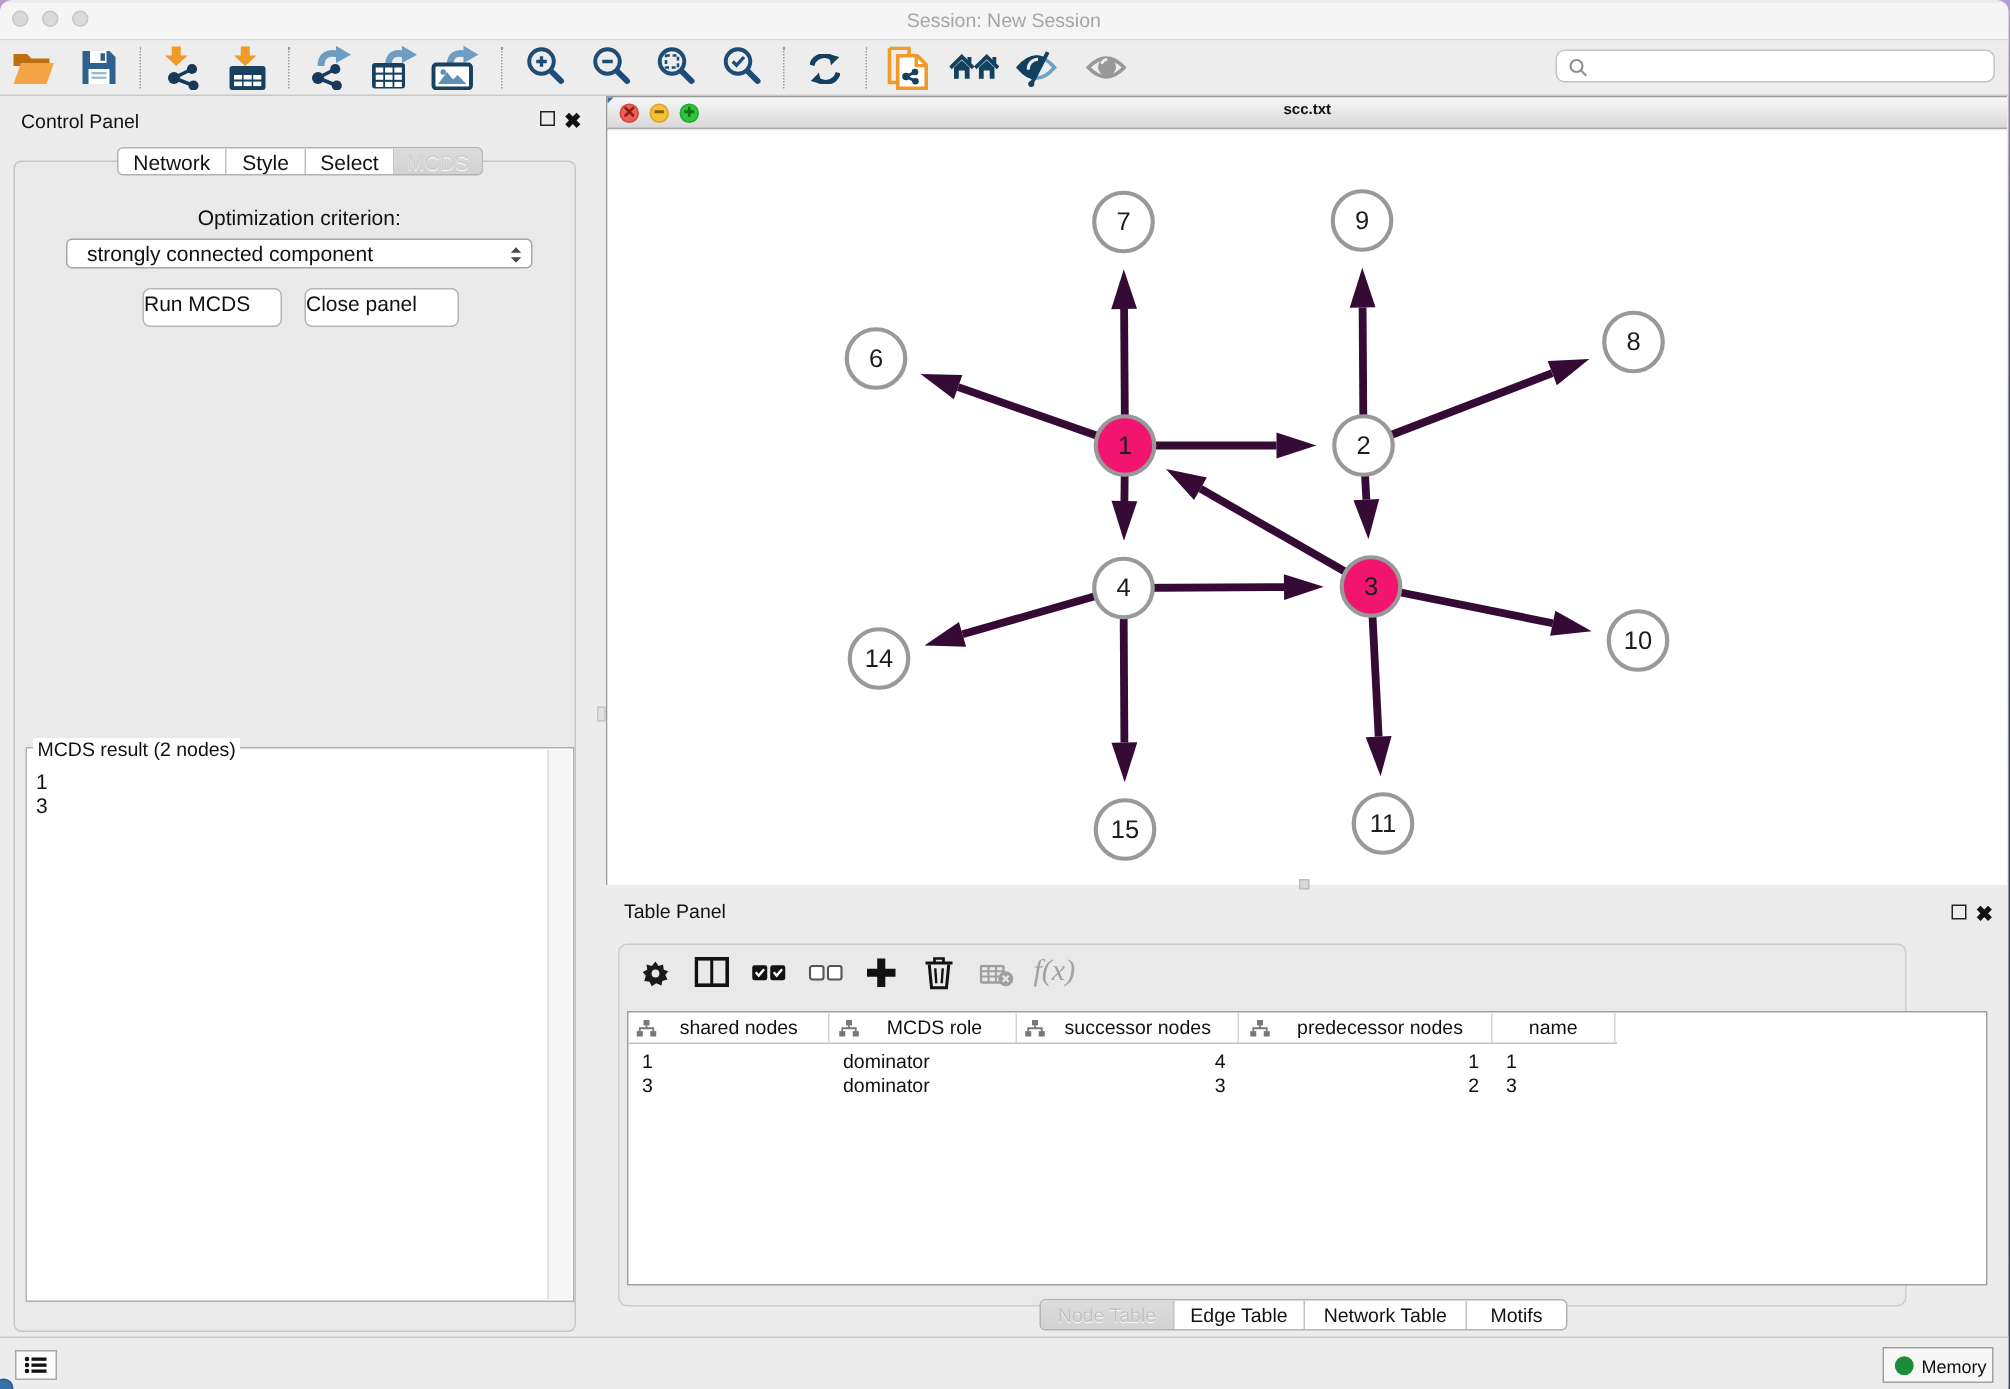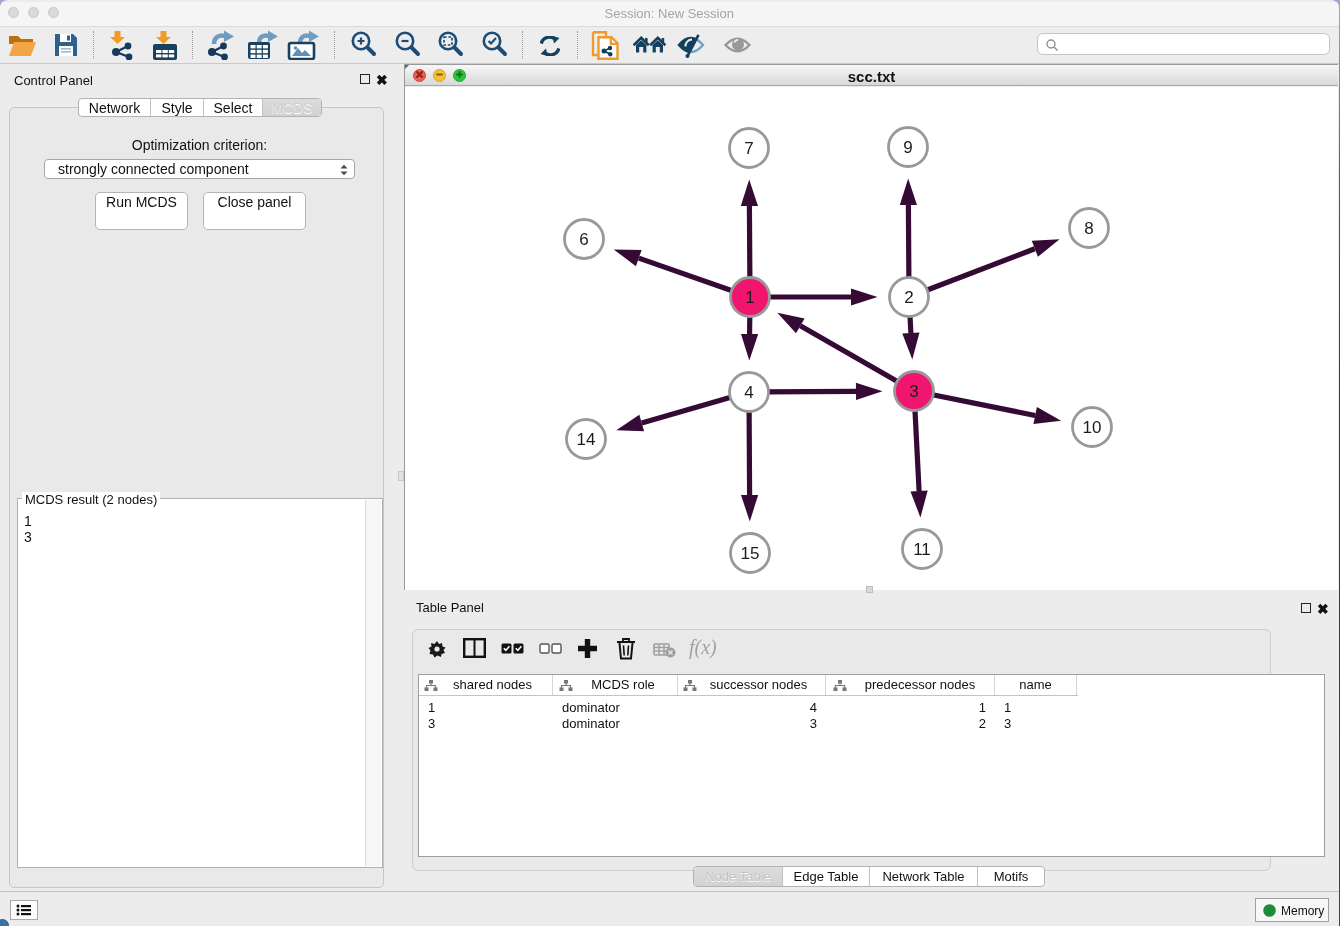--- a/index.html
+++ b/index.html
@@ -15,31 +15,31 @@
 
 .cp-title{position:absolute;left:14px;top:73px;font-size:13px;color:#111}
 .wbtn{position:absolute;font-size:11px;color:#111}
 .tabs{position:absolute;left:78px;top:98px;height:19px;display:flex;border:1px solid #b3b3b3;border-radius:4px;overflow:hidden;background:#fff}
 .tab{font-size:14px;color:#111;text-align:center;line-height:18px;border-right:1px solid #c2c2c2}
 .tab:last-child{border-right:none}
 .tab.sel{background:linear-gradient(#dcdcdc,#d2d2d2);color:#cfcfcf;text-shadow:0 1px 0 #fff}
 .cp-body{position:absolute;left:9px;top:107px;width:375px;height:781px;border:1px solid #c6c6c6;border-radius:5px;background:#e9e9e9}
 .optlabel{position:absolute;left:0;top:137px;width:399px;text-align:center;font-size:14px;color:#111}
 .select{position:absolute;left:44px;top:159px;width:311px;height:20px;background:#fff;border:1px solid #a6a6a6;border-radius:4px;font-size:14px;color:#111;line-height:19px;padding-left:13px}
-.btn{position:absolute;height:38px;background:#fff;border:1px solid #b5b5b5;border-radius:5px;font-size:14px;color:#111;text-align:center;line-height:19px}
+.btn{position:absolute;height:26px;background:#fff;border:1px solid #b5b5b5;border-radius:5px;font-size:14px;color:#111;text-align:left;line-height:19px}
 .mcds-box{position:absolute;left:17px;top:498px;width:366px;height:370px;background:#fff;border:1px solid #b0b0b0}
 .mcds-legend{position:absolute;left:4px;top:-7px;background:#fff;padding:0 3px;font-size:13px;color:#111}
 .mcds-scroll{position:absolute;right:1px;top:1px;width:16px;height:366px;background:#f6f6f6;border-left:1px solid #dcdcdc}
 
 .gwin{position:absolute;left:404px;top:64px;width:934px;height:526px;border-left:1px solid #9a9a9a;border-top:1px solid #9a9a9a}
 .gtitle{position:absolute;left:0;top:0;width:100%;height:21px;background:linear-gradient(#f7f7f7,#d8d8d8);border-bottom:1px solid #a9a9a9}
 .gcanvas{position:absolute;left:0;top:22px;width:100%;height:503px;background:#fff}
 .glight{position:absolute;top:3.5px;width:13px;height:13px;border-radius:50%}
 .glight svg{display:block;margin:-0.5px 0 0 -0.5px}
-.gname{position:absolute;top:3px;width:100%;text-align:center;font-size:15px;font-weight:bold;color:#111}
+.gname{position:absolute;top:3px;width:100%;text-align:center;font-size:10px;font-weight:bold;color:#111}
 
 .tp-title{position:absolute;left:416px;top:600px;font-size:13px;color:#111}
 .tp-body{position:absolute;left:412px;top:629px;width:859px;height:242px;border:1px solid #cccccc;border-radius:6px;background:#e9e9e9}
 .ttable{position:absolute;left:5px;top:44px;width:907px;height:183px;background:#fff;border:1px solid #9f9f9f}
 .thead{position:absolute;left:0;top:0;width:659px;height:21px;border-bottom:1px solid #c3c3c3;font-size:13px;color:#111}
 .thcell{position:absolute;top:0;height:20px;border-right:1px solid #d5d5d5;text-align:center;line-height:20px}
 .trow{position:absolute;font-size:13px;color:#111}
 .sorticon{position:absolute;top:4px}
 .btabs{position:absolute;left:693px;top:866px;height:21px;display:flex;border:1px solid #b3b3b3;border-radius:4px;overflow:hidden;background:#fff}
 .btab{font-size:13px;color:#111;text-align:center;line-height:20px;border-right:1px solid #c2c2c2}

